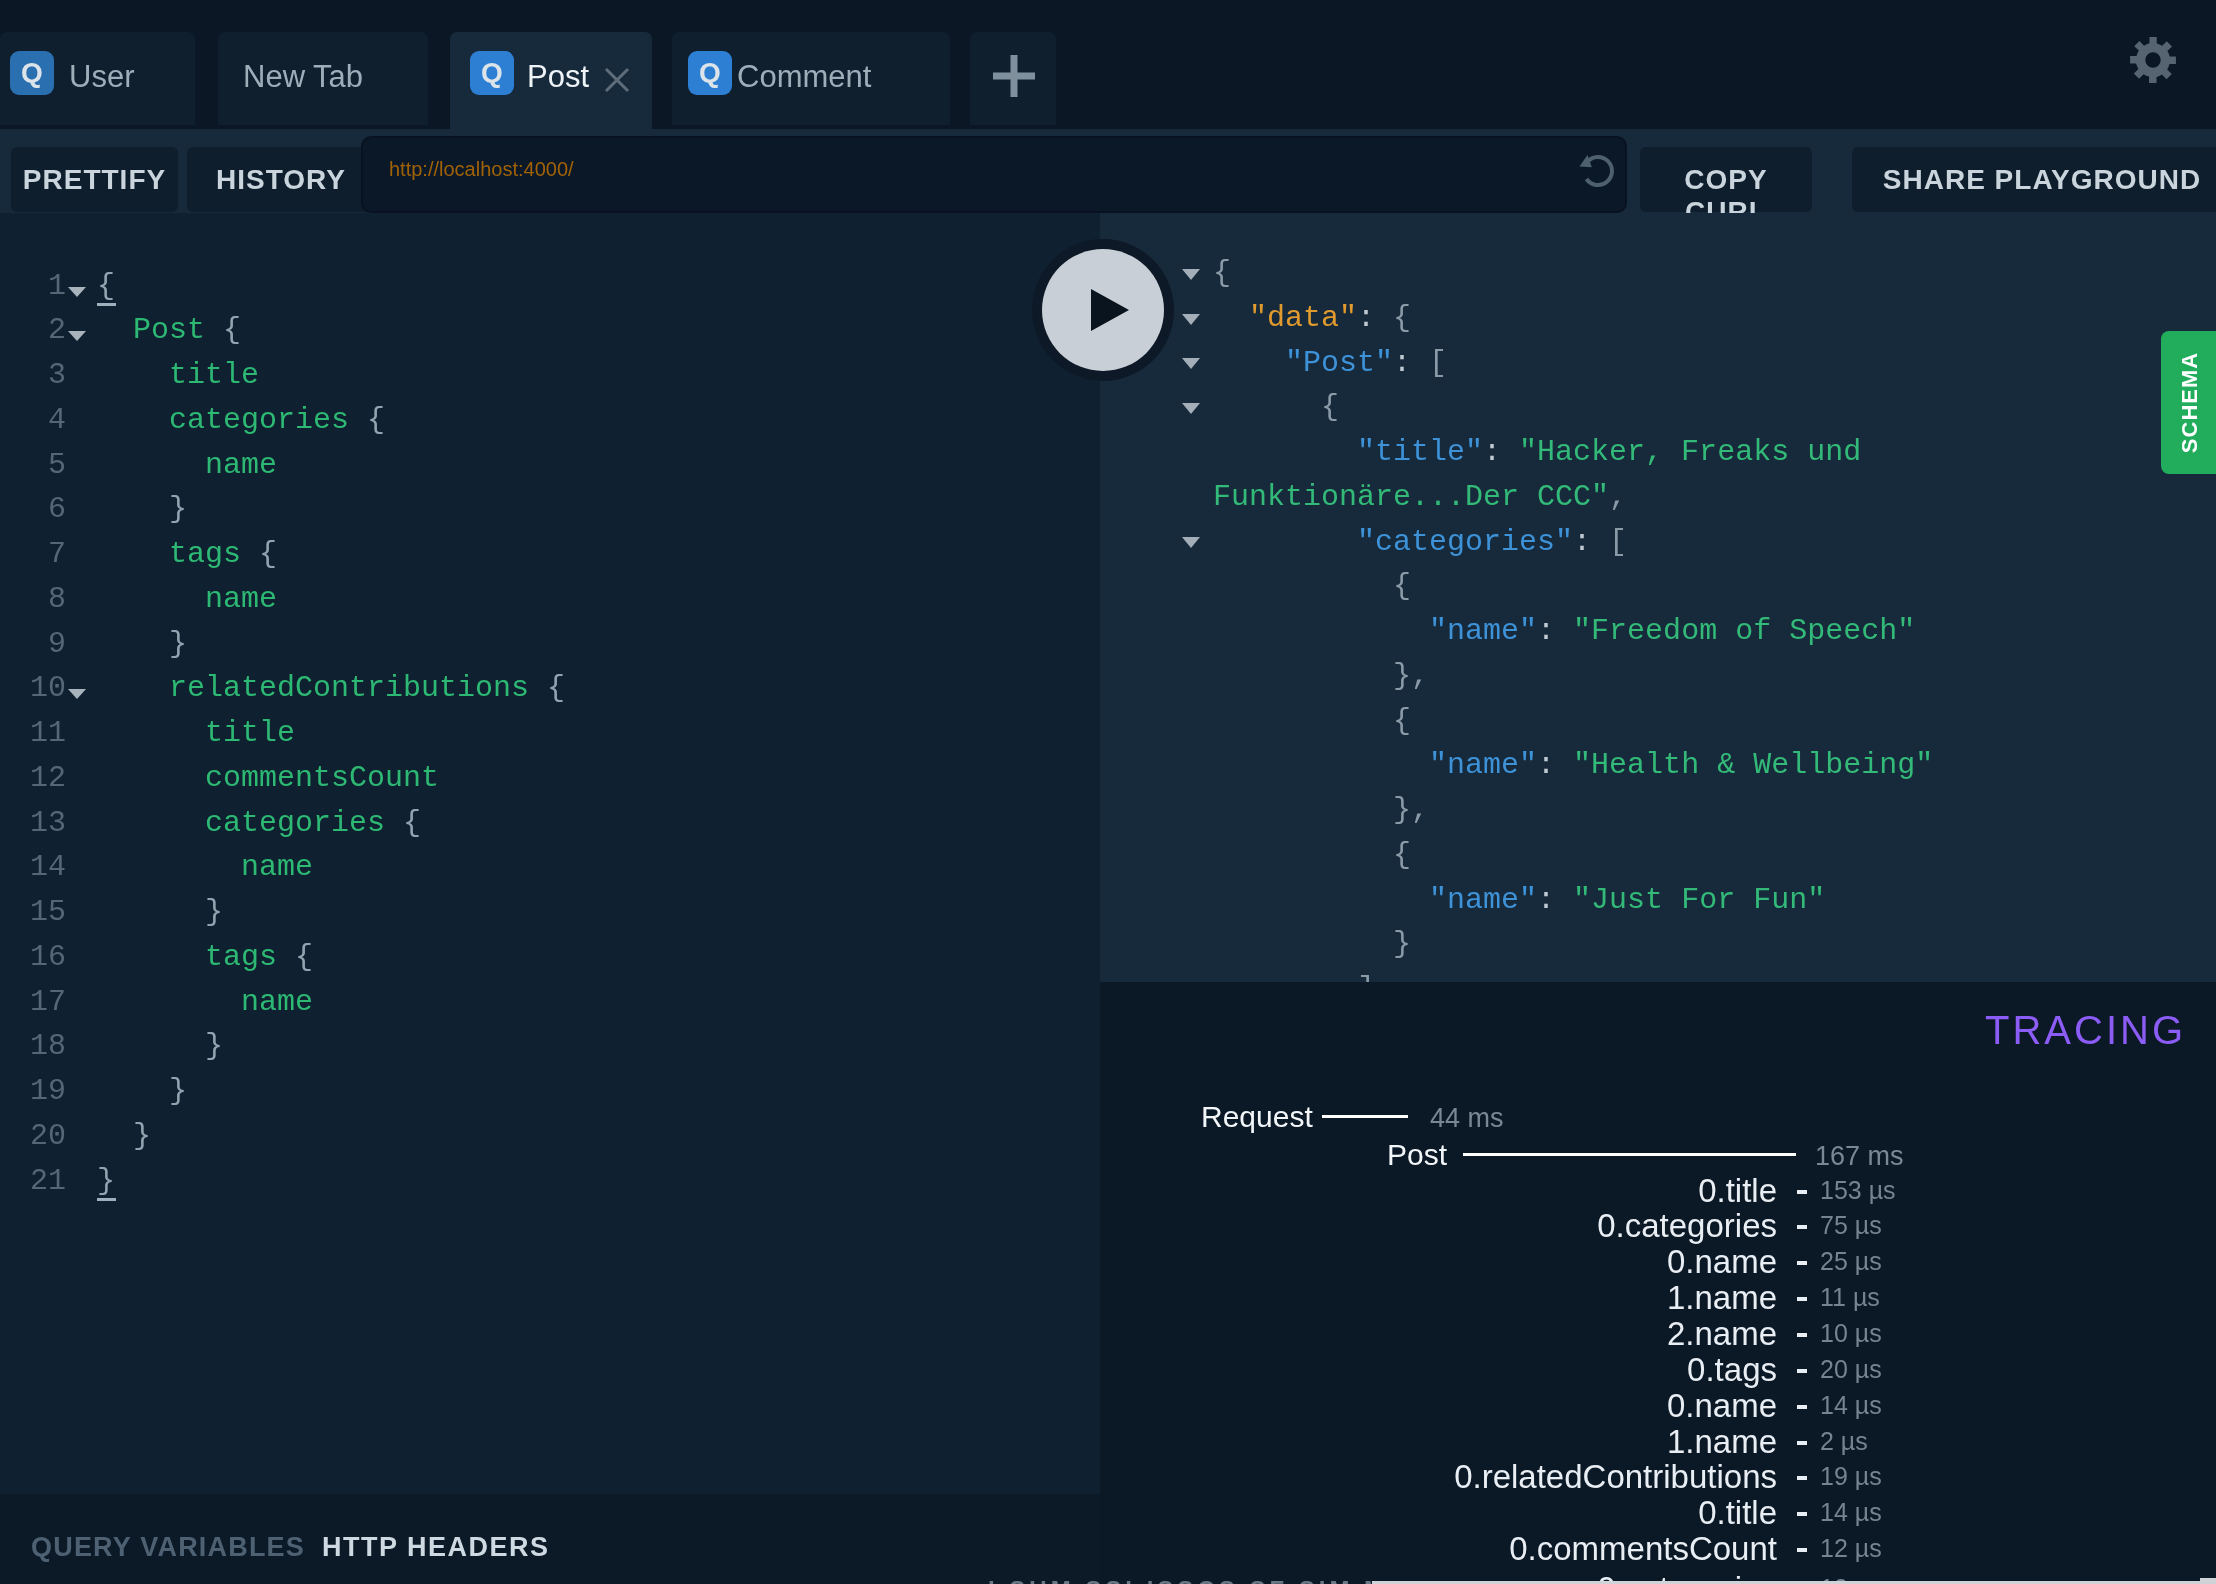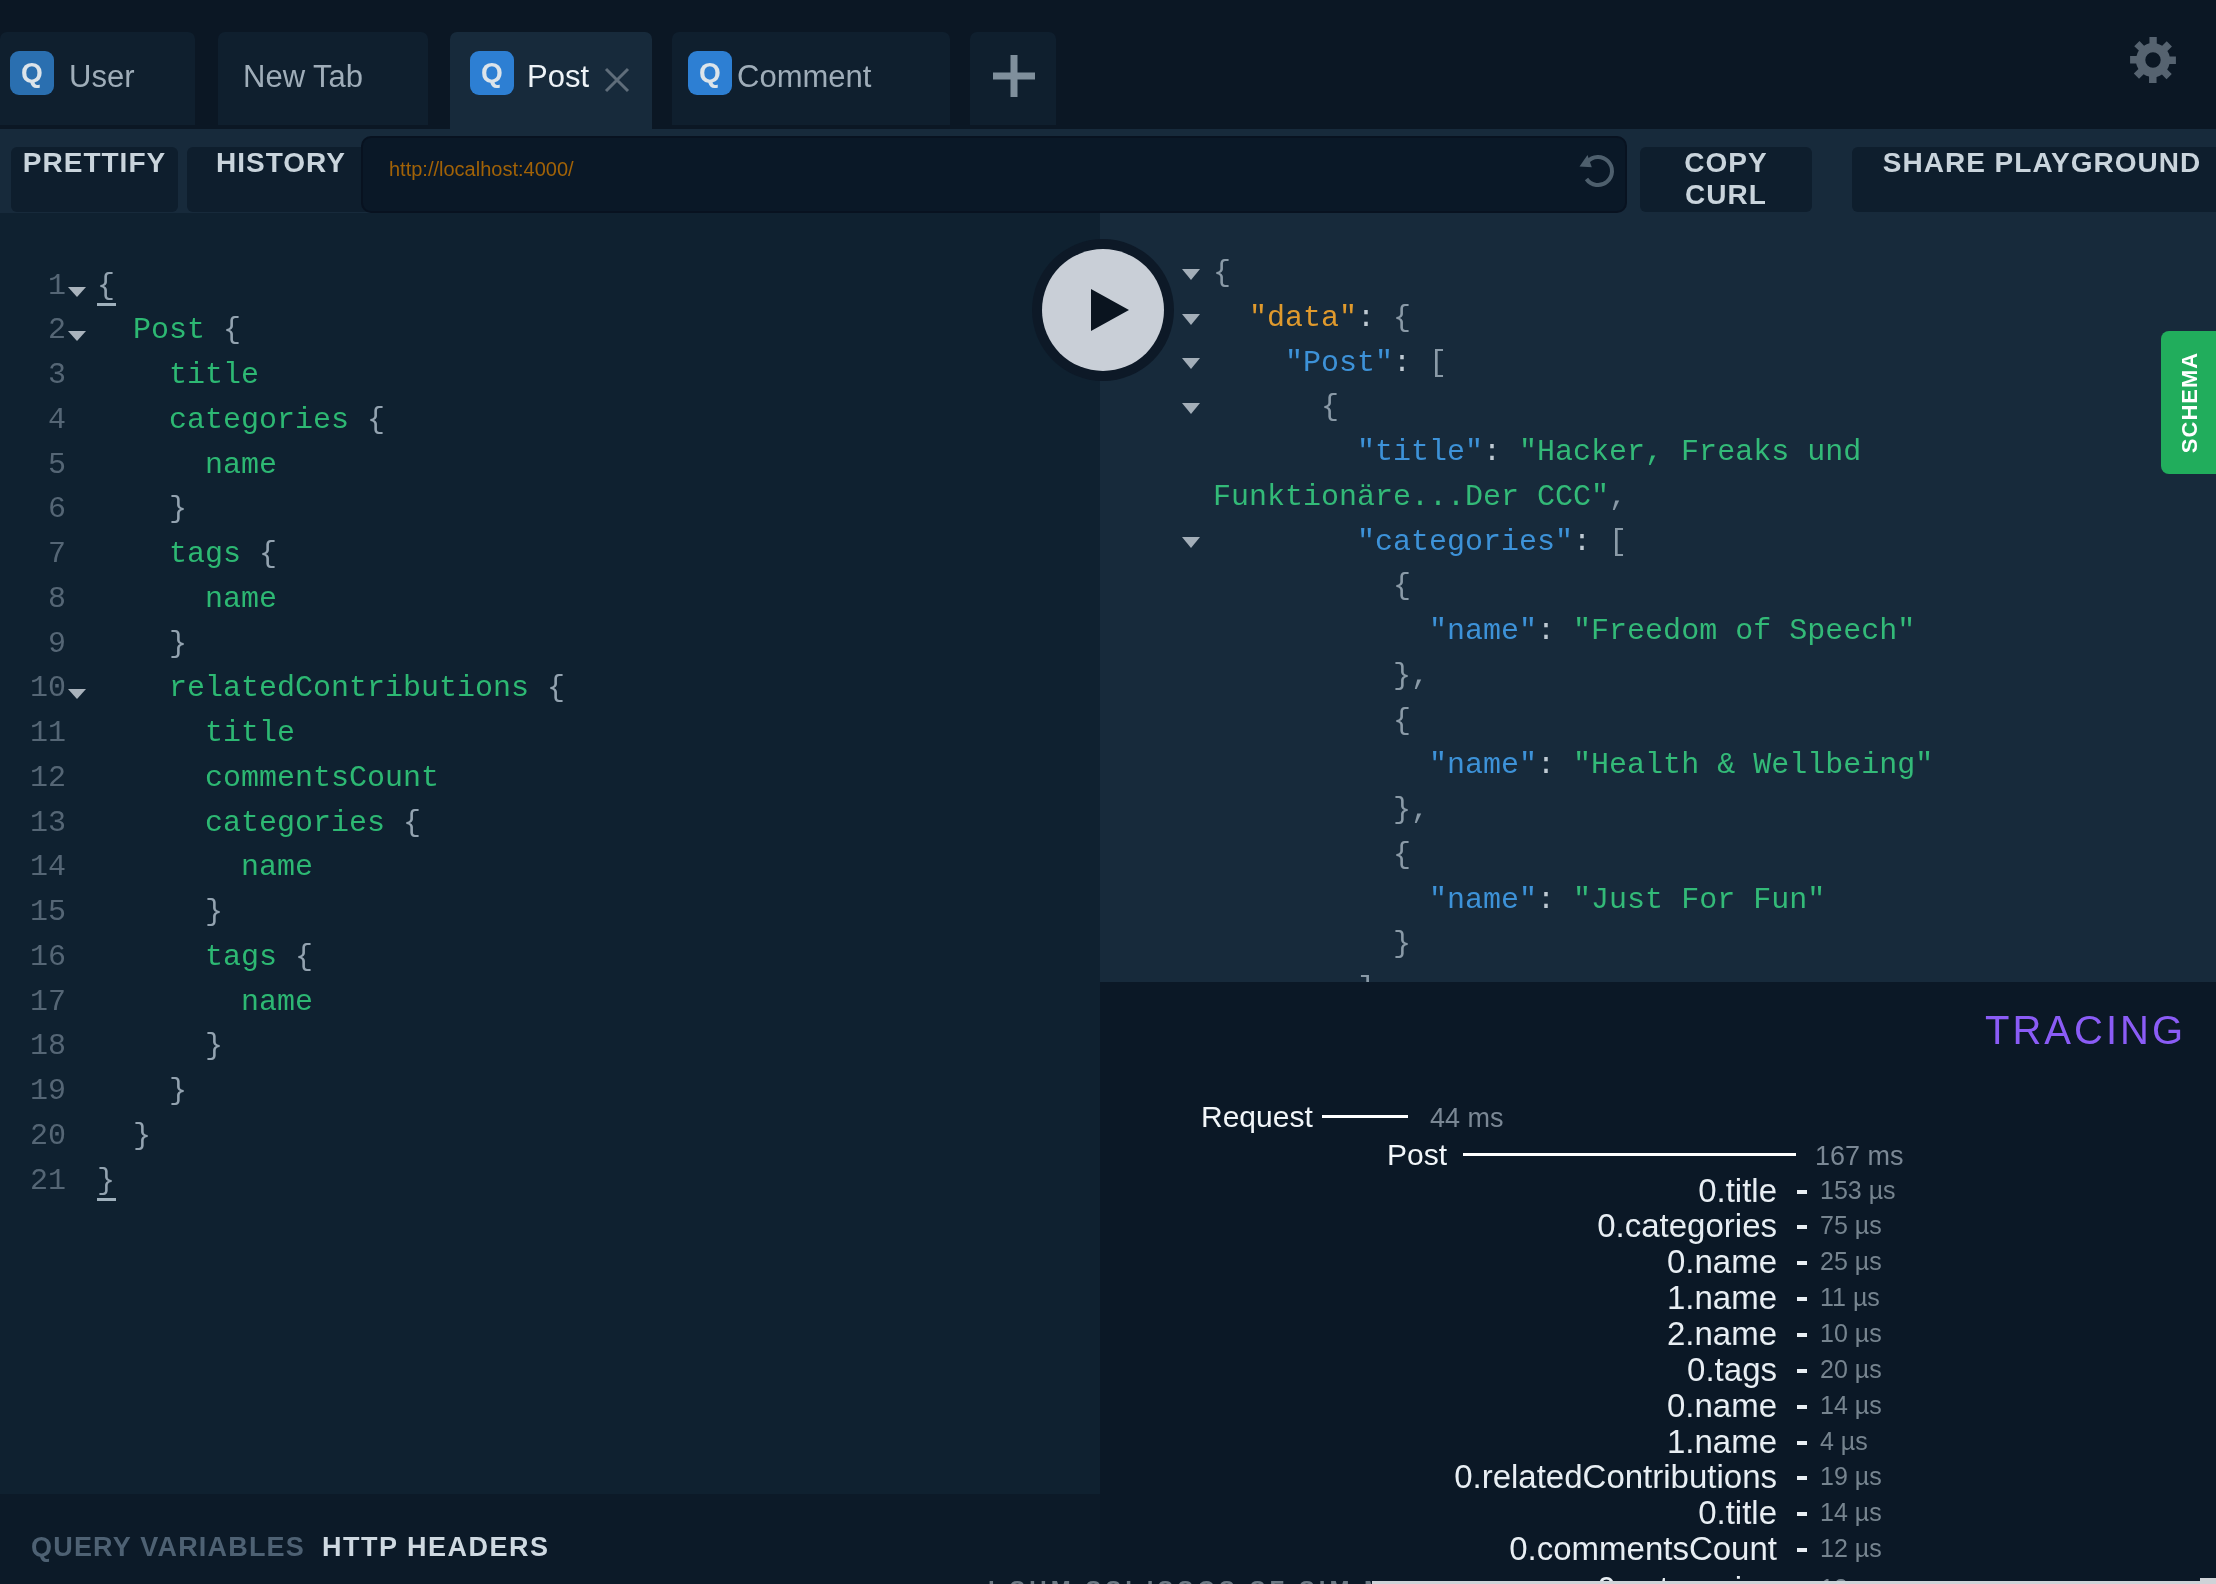--- a/index.html
+++ b/index.html
@@ -6,21 +6,21 @@
   .abs{position:absolute}
   pre{margin:0;font-family:"Liberation Mono",monospace;font-size:30px;line-height:44.75px;white-space:pre}
   .p{color:#93a3b0} .g{color:#2db873}
   .pp{color:#8a9aa7} .bk{color:#3d92d8} .ok{color:#e09a2d} .gs{color:#33ba78} .cl2{color:#bfcad3}
   .tab{position:absolute;top:32px;height:93px;background:#0f1f2e;border-radius:7px 7px 0 0}
   .tabtxt{position:absolute;top:59px;font-size:31px;color:#9fadb9}
   .badge{position:absolute;top:51px;width:44px;height:44px;border-radius:9px;background:#2d7fd3;
           color:#dce4ea;font-weight:bold;font-size:28px;text-align:center;line-height:44px}
   .btn{position:absolute;top:147px;height:65px;background:#0e1e2d;border-radius:6px;
         color:#c9d4dc;font-size:28px;font-weight:600;letter-spacing:1px;text-align:center}
-  .btn span{display:inline-block;}
+  .btn span{display:inline-block;margin-top:17px}
   .trlab{position:absolute;right:439px;font-size:33px;color:#e8eef3;white-space:nowrap}
   .trdash{position:absolute;left:697px;width:10px;height:4px;background:#e8eef3}
   .trval{position:absolute;left:720px;font-size:25px;color:#76848f;white-space:nowrap}
 </style></head><body>
 
 <div class="abs" style="left:0;top:0;width:2216px;height:129px;background:#0b1724"></div>
 <div class="tab" style="left:0;width:195px"></div>
 <div class="tab" style="left:218px;width:210px"></div>
 <div class="tab" style="left:450px;width:202px;height:97px;background:#172a3b"></div>
 <div class="tab" style="left:672px;width:278px"></div>
@@ -166,21 +166,21 @@
     <div class="trdash" style="top:350.9px"></div>
     <div class="trval" style="top:336.9px">10 µs</div>
     <div class="trlab" style="top:368.8px">0.tags</div>
     <div class="trdash" style="top:386.8px"></div>
     <div class="trval" style="top:372.8px">20 µs</div>
     <div class="trlab" style="top:404.6px">0.name</div>
     <div class="trdash" style="top:422.6px"></div>
     <div class="trval" style="top:408.6px">14 µs</div>
     <div class="trlab" style="top:440.5px">1.name</div>
     <div class="trdash" style="top:458.5px"></div>
-    <div class="trval" style="top:444.5px">4 µs</div>
+    <div class="trval" style="top:444.5px">2 µs</div>
     <div class="trlab" style="top:476.3px">0.relatedContributions</div>
     <div class="trdash" style="top:494.3px"></div>
     <div class="trval" style="top:480.3px">19 µs</div>
     <div class="trlab" style="top:512.2px">0.title</div>
     <div class="trdash" style="top:530.2px"></div>
     <div class="trval" style="top:516.2px">14 µs</div>
     <div class="trlab" style="top:548.0px">0.commentsCount</div>
     <div class="trdash" style="top:566.0px"></div>
     <div class="trval" style="top:552.0px">12 µs</div>
     <div class="trlab" style="top:587.8px">0.categories</div>

